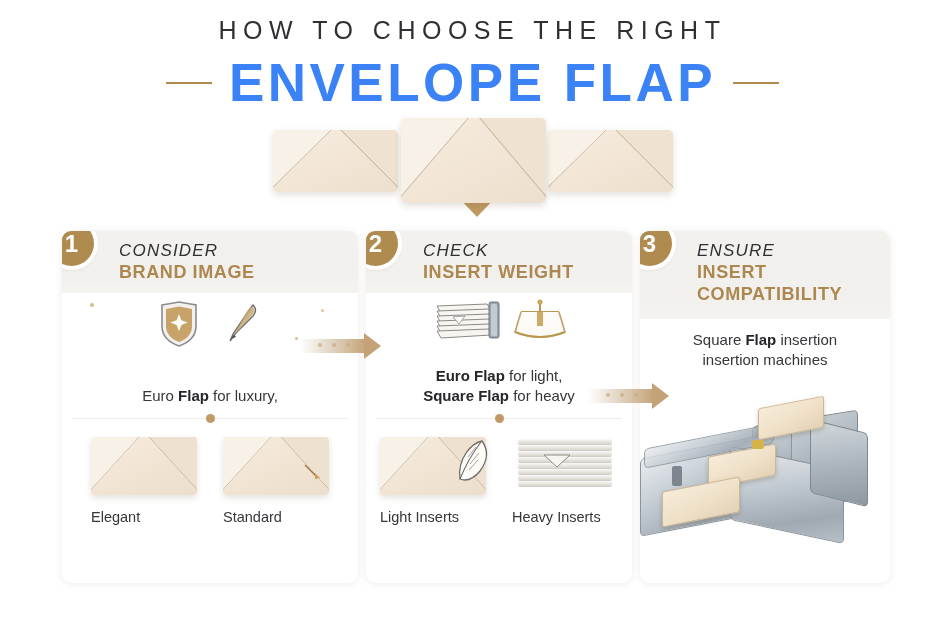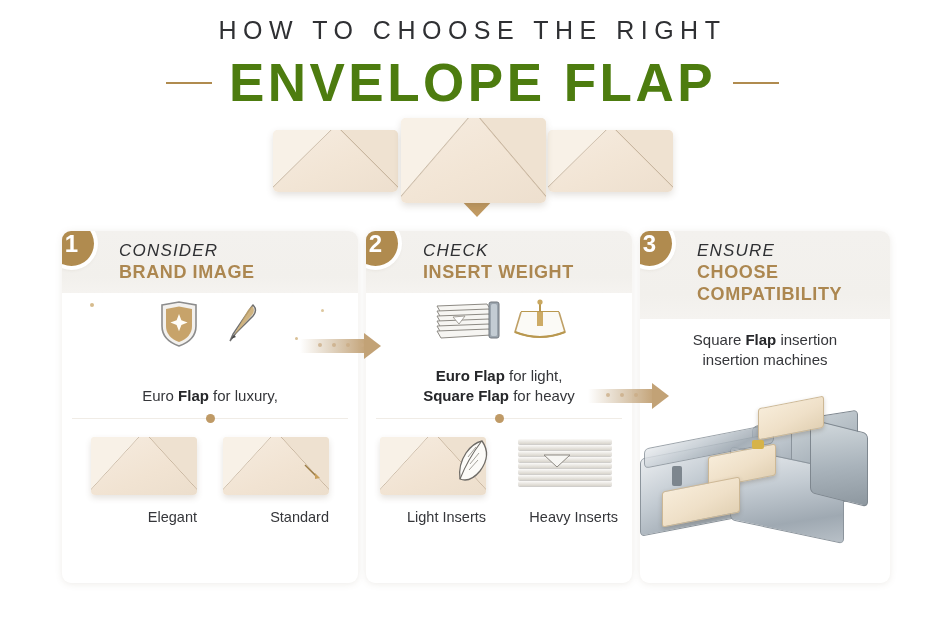--- a/index.html
+++ b/index.html
@@ -14,21 +14,21 @@
   .title-wrap{position:absolute;left:0;top:18px;width:945px;text-align:center;}
   .title-top{
     font-size:25px;letter-spacing:6.5px;color:#2f3033;font-weight:400;
     line-height:1;white-space:nowrap;
   }
   .title-main-row{
     display:flex;align-items:center;justify-content:center;gap:17px;margin-top:13px;
   }
   .t-rule{width:46px;height:2px;background:#b08b4f;flex:0 0 auto;}
   .title-main{
-    font-size:53px;letter-spacing:3.5px;color:#4d7c0f;font-weight:700;
+    font-size:53px;letter-spacing:3.5px;color:#3b82f6;font-weight:700;
     line-height:1;white-space:nowrap;
   }
 
   
   .env-trio{position:absolute;left:273px;top:118px;width:400px;height:90px;}
   .env{position:absolute;border-radius:5px;overflow:hidden;
        background:linear-gradient(155deg,#f6ece0 0%,#f2e5d5 55%,#eddfce 100%);
        box-shadow:0 3px 7px rgba(90,70,45,.17);}
   .env .flapA,.env .flapB{position:absolute;top:0;width:50%;height:100%;}
   .env .flapA{left:0;background:linear-gradient(to bottom right,#f8f1e7 46%,rgba(0,0,0,0) 47%);}
@@ -75,21 +75,21 @@
   .stmt b{font-weight:700;color:#26272a;}
   .card.c3 .stmt{bottom:auto;top:11px;font-size:15px;line-height:20px;}
 
   .rule{position:relative;height:1px;background:#f0ece6;margin:0 10px;}
   .rule-dot{position:absolute;left:50%;top:-4px;margin-left:-4.5px;
     width:9px;height:9px;border-radius:50%;background:#bf9a66;}
 
   
   .bot{position:relative;height:auto;padding-top:18px;}
   .pair{display:flex;justify-content:center;gap:26px;}
-  .cell{width:106px;text-align:right;}
+  .cell{width:106px;text-align:left;}
   .cell .art{height:62px;position:relative;margin-bottom:10px;}
   .cap{font-size:14.5px;color:#35363a;line-height:17px;}
 
   .mini-env{position:absolute;left:0;top:0;width:106px;height:58px;border-radius:4px;overflow:hidden;
     background:linear-gradient(155deg,#f6ece0 0%,#f1e3d2 60%,#ecdecc 100%);
     box-shadow:0 3px 6px rgba(95,75,50,.16);}
   .mini-env .fa{position:absolute;left:0;top:0;width:50%;height:100%;
     background:linear-gradient(to bottom right,#f8f1e7 45%,rgba(0,0,0,0) 46%);}
   .mini-env .fb{position:absolute;right:0;top:0;width:50%;height:100%;
     background:linear-gradient(to bottom left,#eee1d0 45%,rgba(0,0,0,0) 46%);}
@@ -313,21 +313,21 @@
           </div>
         </div>
       </div>
     </div>
 
     <div class="card c3">
       <div class="card-head">
         <div class="badge">3</div>
         <div class="head-text">
           <div class="head-l1">ENSURE</div>
-          <div class="head-l2">CHOOSE</div>
+          <div class="head-l2">INSERT</div>
           <div class="head-l2">COMPATIBILITY</div>
         </div>
       </div>
       <div class="mid">
         <div class="stmt">
           <div><span>Square </span><b>Flap</b><span> insertion</span></div>
           <div><span>insertion machines</span></div>
         </div>
       </div>
     </div>

